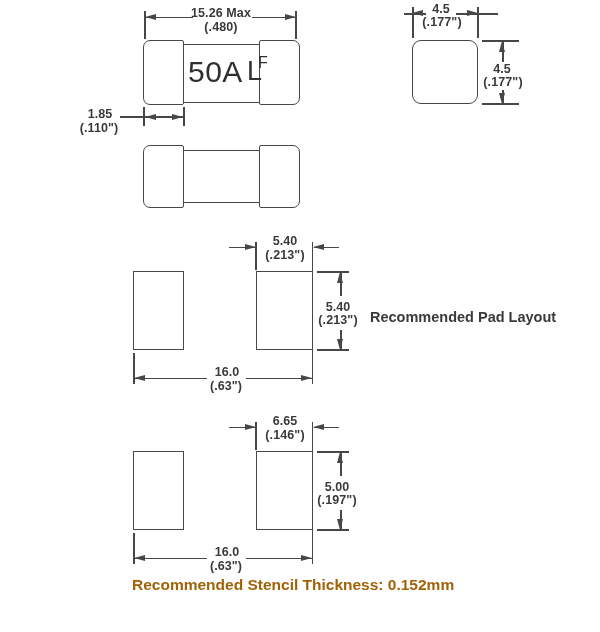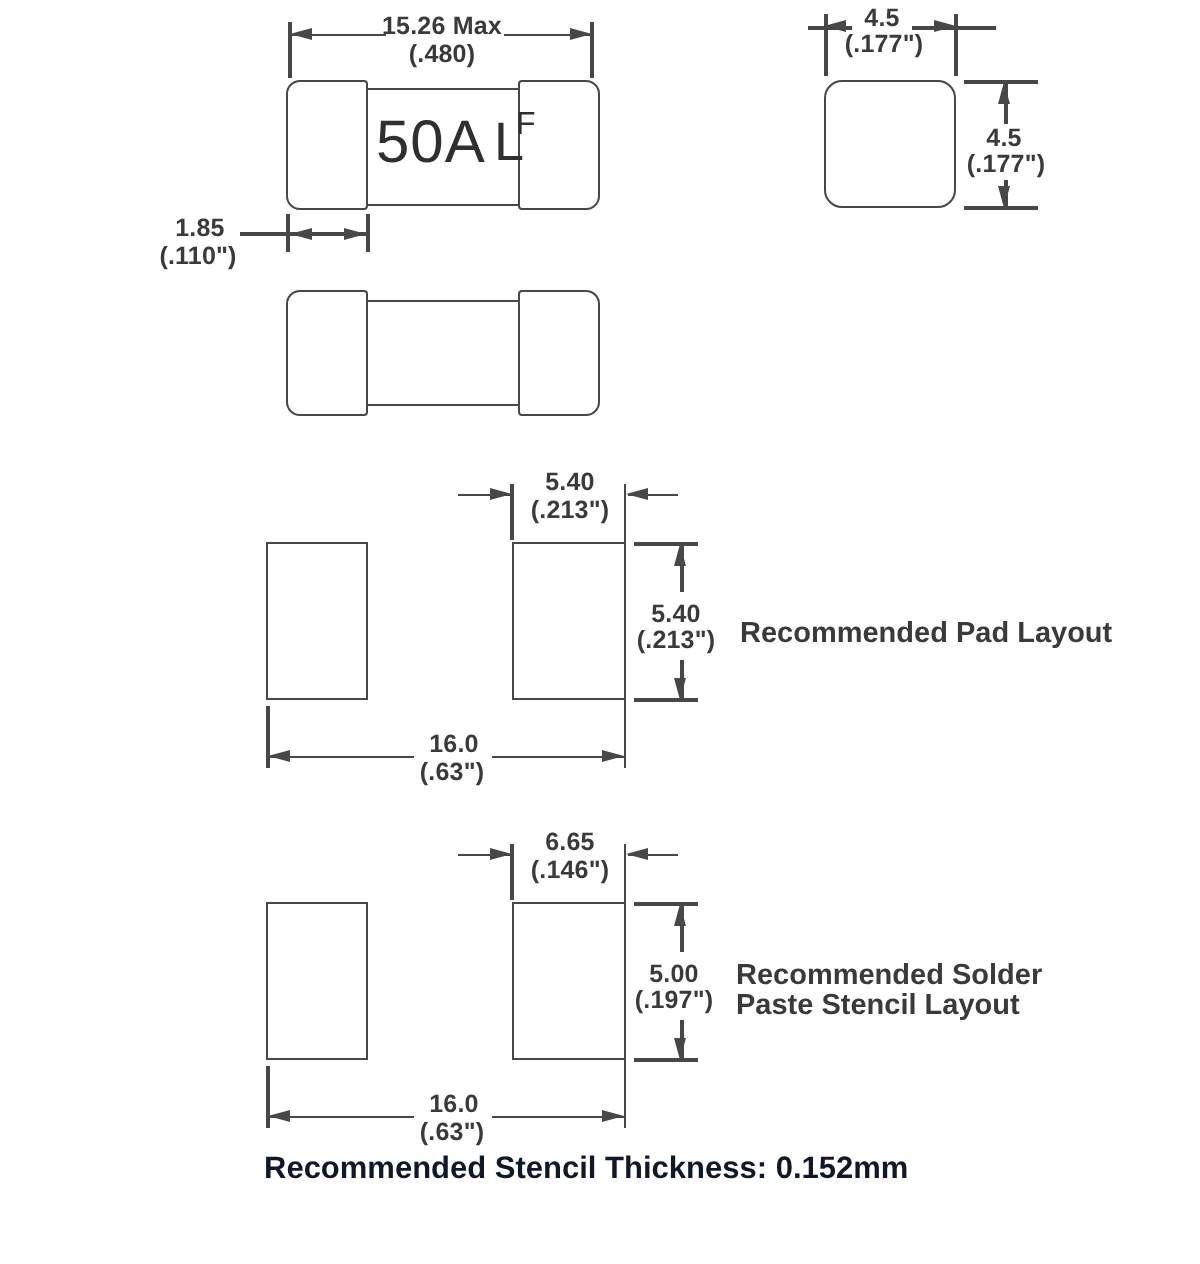--- a/index.html
+++ b/index.html
@@ -15,21 +15,21 @@
   .ah.u{border-left:3.5px solid transparent;border-right:3.5px solid transparent;border-bottom:11px solid var(--line);}
   .ah.d{border-left:3.5px solid transparent;border-right:3.5px solid transparent;border-top:11px solid var(--line);}
   .dim{position:absolute;width:90px;text-align:center;font-size:12.5px;font-weight:700;
        line-height:14px;white-space:nowrap;color:var(--text);letter-spacing:0.1px;}
   .lbl{position:absolute;font-size:14.5px;font-weight:700;line-height:15px;white-space:nowrap;color:var(--text);}
   .rating{position:absolute;left:188px;top:56px;font-size:30px;font-weight:400;
           letter-spacing:0.5px;color:#2f2f2f;line-height:32px;}
   .lf{position:absolute;left:247px;top:56px;width:20px;height:30px;color:#2f2f2f;}
   .lf-l{position:absolute;left:0;top:0;font-size:27px;font-weight:400;line-height:30px;}
   .lf-f{position:absolute;left:11px;top:-1px;font-size:16px;font-weight:400;line-height:16px;}
-  .footer{position:absolute;left:132px;top:576px;font-size:15.5px;font-weight:700;color:#0f172a;white-space:nowrap;}
+  .footer{position:absolute;left:132px;top:576px;font-size:15.5px;font-weight:700;color:#a16207;white-space:nowrap;}
 </style>
 </head>
 <body>
 
 <div id="canvas">
 
   <i class="hl" style="left:145px;top:16.5px;width:48px;"></i>
   <i class="hl" style="left:252px;top:16.5px;width:44px;"></i>
   <i class="ah l" style="left:144.5px;top:13.75px;"></i>
   <i class="ah r" style="left:284.5px;top:13.75px;"></i>
@@ -130,20 +130,16 @@
   <span class="dim" style="left:292px;top:480px;">5.00</span>
   <span class="dim" style="left:292px;top:493px;">(.197")</span>
 
   <i class="vl" style="left:133px;top:533px;height:31px;"></i>
   <i class="hl" style="left:134px;top:557.5px;width:73px;"></i>
   <i class="hl" style="left:246px;top:557.5px;width:66px;"></i>
   <i class="ah l" style="left:134px;top:554.75px;"></i>
   <i class="ah r" style="left:301px;top:554.75px;"></i>
   <span class="dim" style="left:182px;top:545px;">16.0</span>
   <span class="dim" style="left:181px;top:559px;">(.63")</span>
-  <span class="lbl" style="left:368px;top:481px;">
-    <span style="display:block;">Recommended Solder</span>
-    <span style="display:block;">Paste Stencil Layout</span>
-  </span>
 
   <span class="footer">Recommended Stencil Thickness: 0.152mm</span>
 
 </div>
 
 </body></html>

